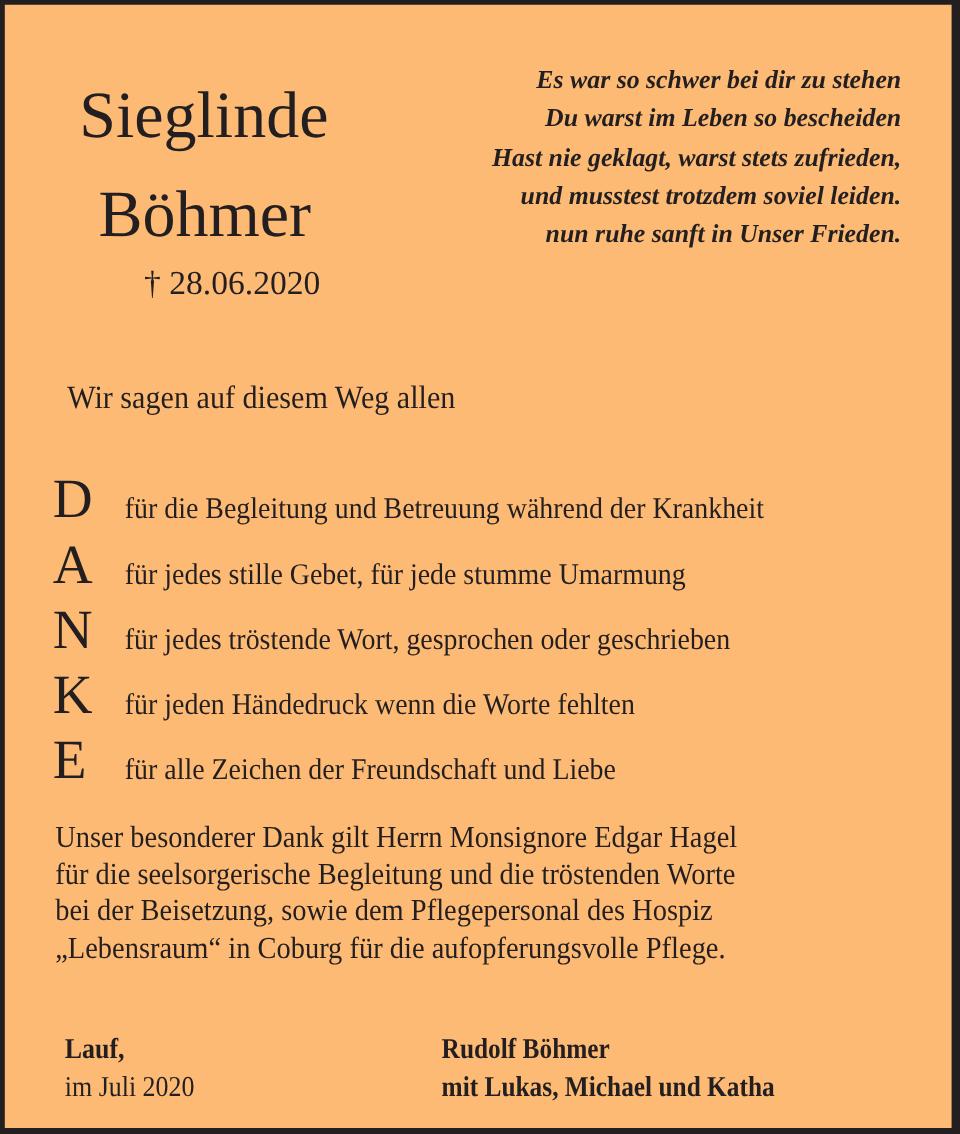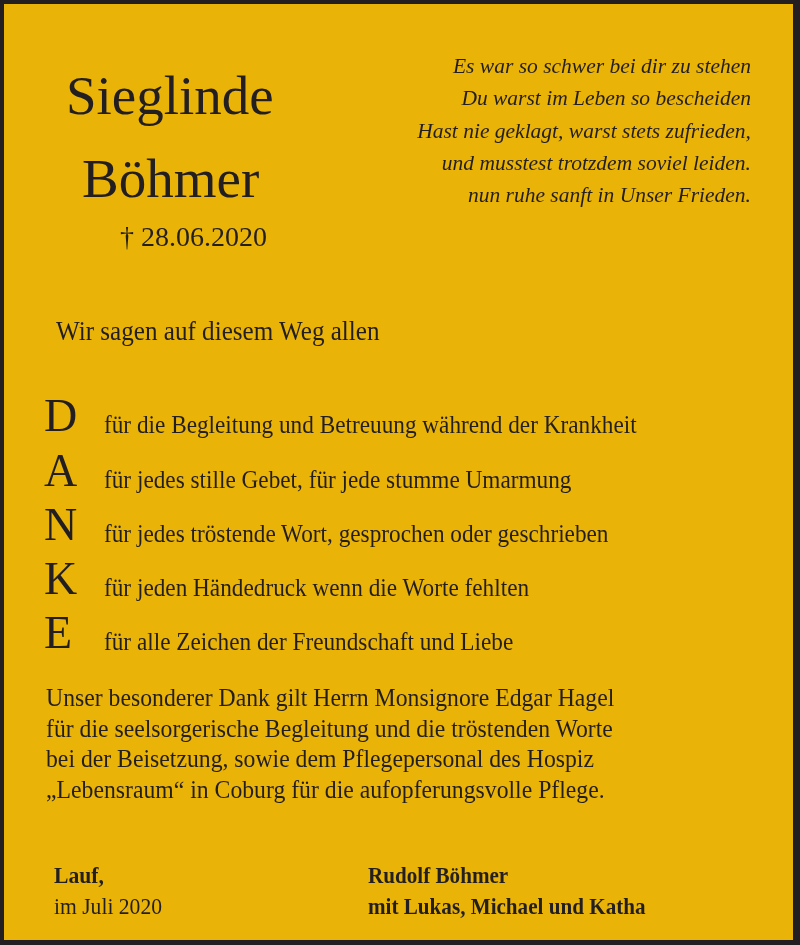--- a/index.html
+++ b/index.html
@@ -2,34 +2,34 @@
 <html><head>
 <meta charset="utf-8">
 <style>
   html, body { margin: 0; padding: 0; background: #ffffff; }
   body { width: 800px; height: 945px; overflow: hidden; }
   .frame {
     position: absolute; left: 0; top: 0;
     width: 800px; height: 945px; box-sizing: border-box;
     border-left: 4px solid #231f20; border-top: 4px solid #231f20;
     border-right: 7px solid #231f20; border-bottom: 5px solid #231f20;
-    background: #eab308;
+    background: #fdba74;
     font-family: "Liberation Serif", "DejaVu Serif", serif;
     color: #231f20;
   }
   .abs { position: absolute; white-space: nowrap; }
   .name { font-size: 55px; line-height: 1; letter-spacing: 0px; }
   .name-first { left: 62px; top: 64px; }
   .name-last { left: 78px; top: 147px; text-align: center; }
   .death { left: 92px; top: 219px; font-size: 28px; line-height: 1; margin-left: 24px; }
   .poem {
     position: absolute; right: 42px; top: 46px;
     text-align: right; font-style: italic; font-size: 21.5px; line-height: 32.3px;
   }
-  .poem div { white-space: nowrap; }
+  .poem div { white-space: nowrap; font-weight: bold; }
   .intro { left: 52px; top: 314px; font-size: 27px; line-height: 1; transform: scaleX(0.93); transform-origin: left; }
   .danke { position: absolute; left: 40px; top: 380px; }
   .drow { position: absolute; left: 0; height: 55px; width: 760px; }
   .dletter {
     position: absolute; left: 0; bottom: 0;
     font-size: 46px; line-height: 1; width: 50px;
   }
   .dtext {
     position: absolute; left: 60px; bottom: 2px;
     font-size: 25px; line-height: 1; transform: scaleX(0.93); transform-origin: left;

